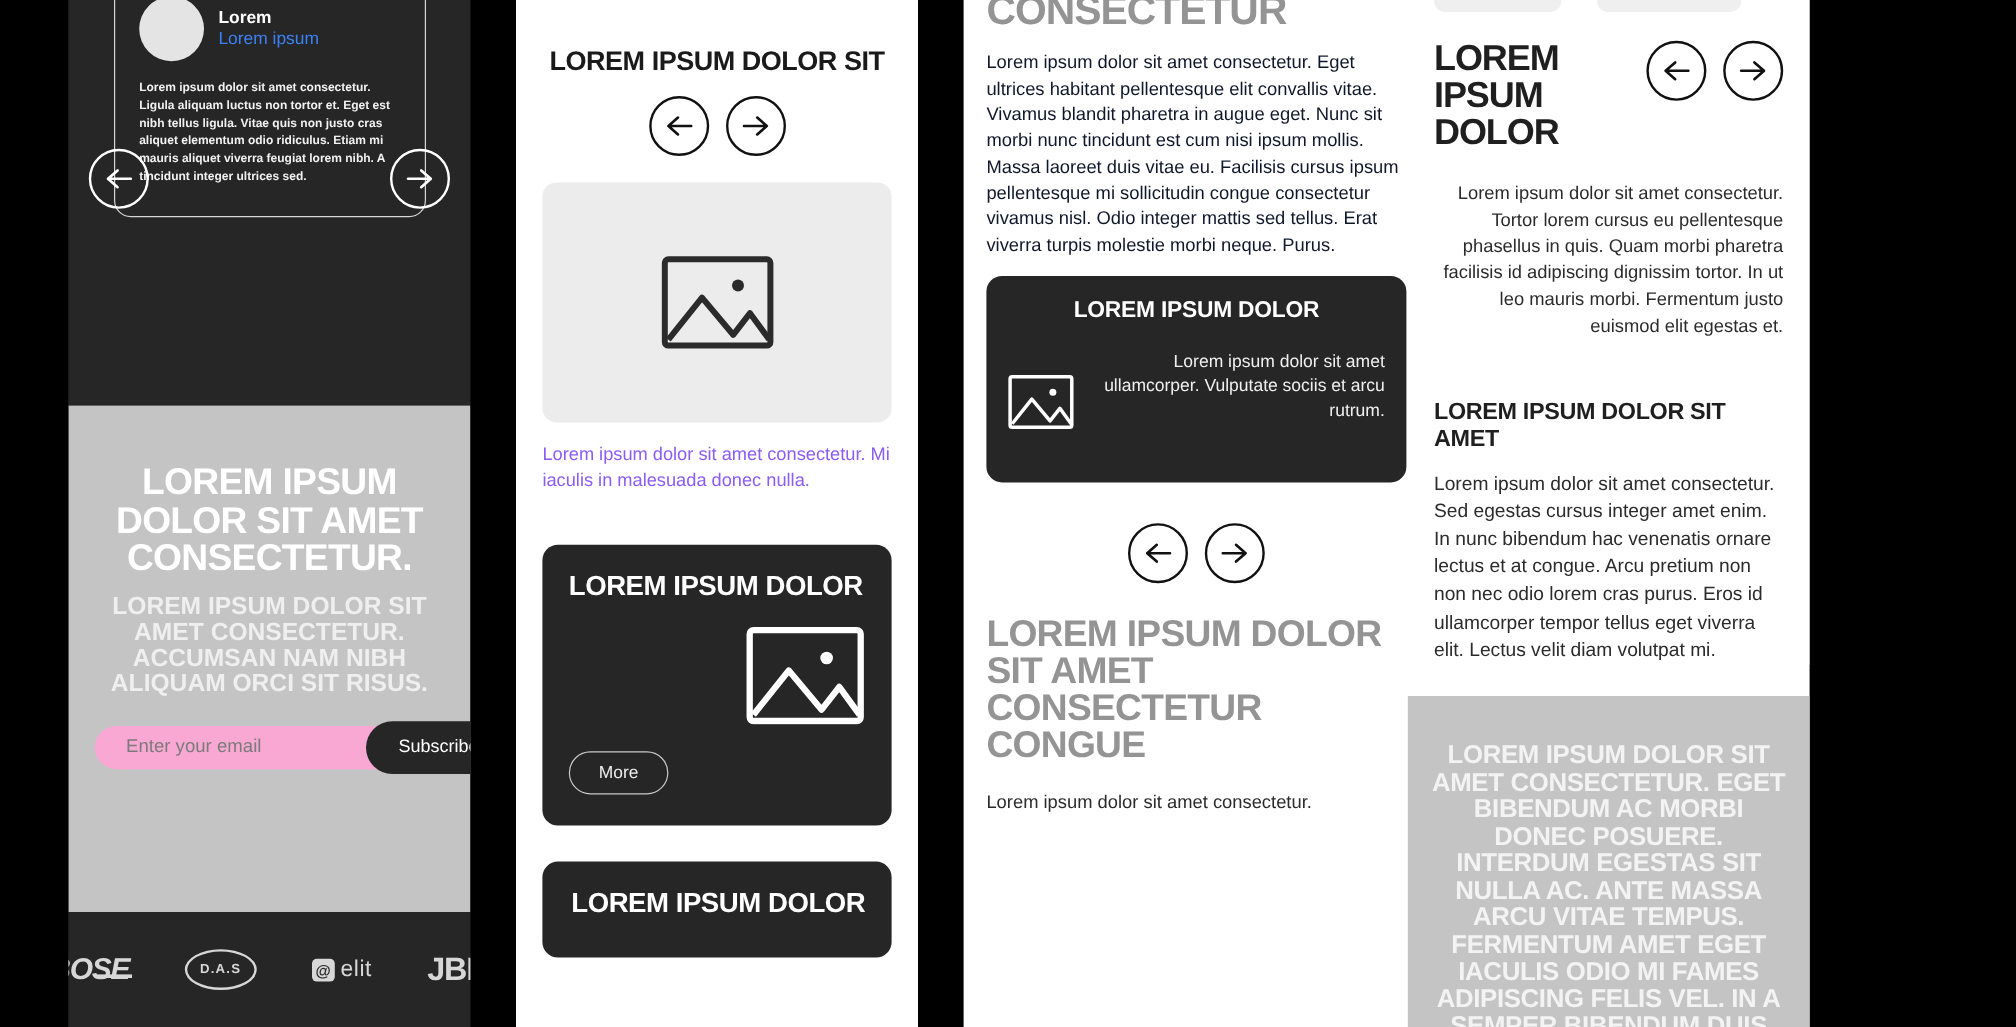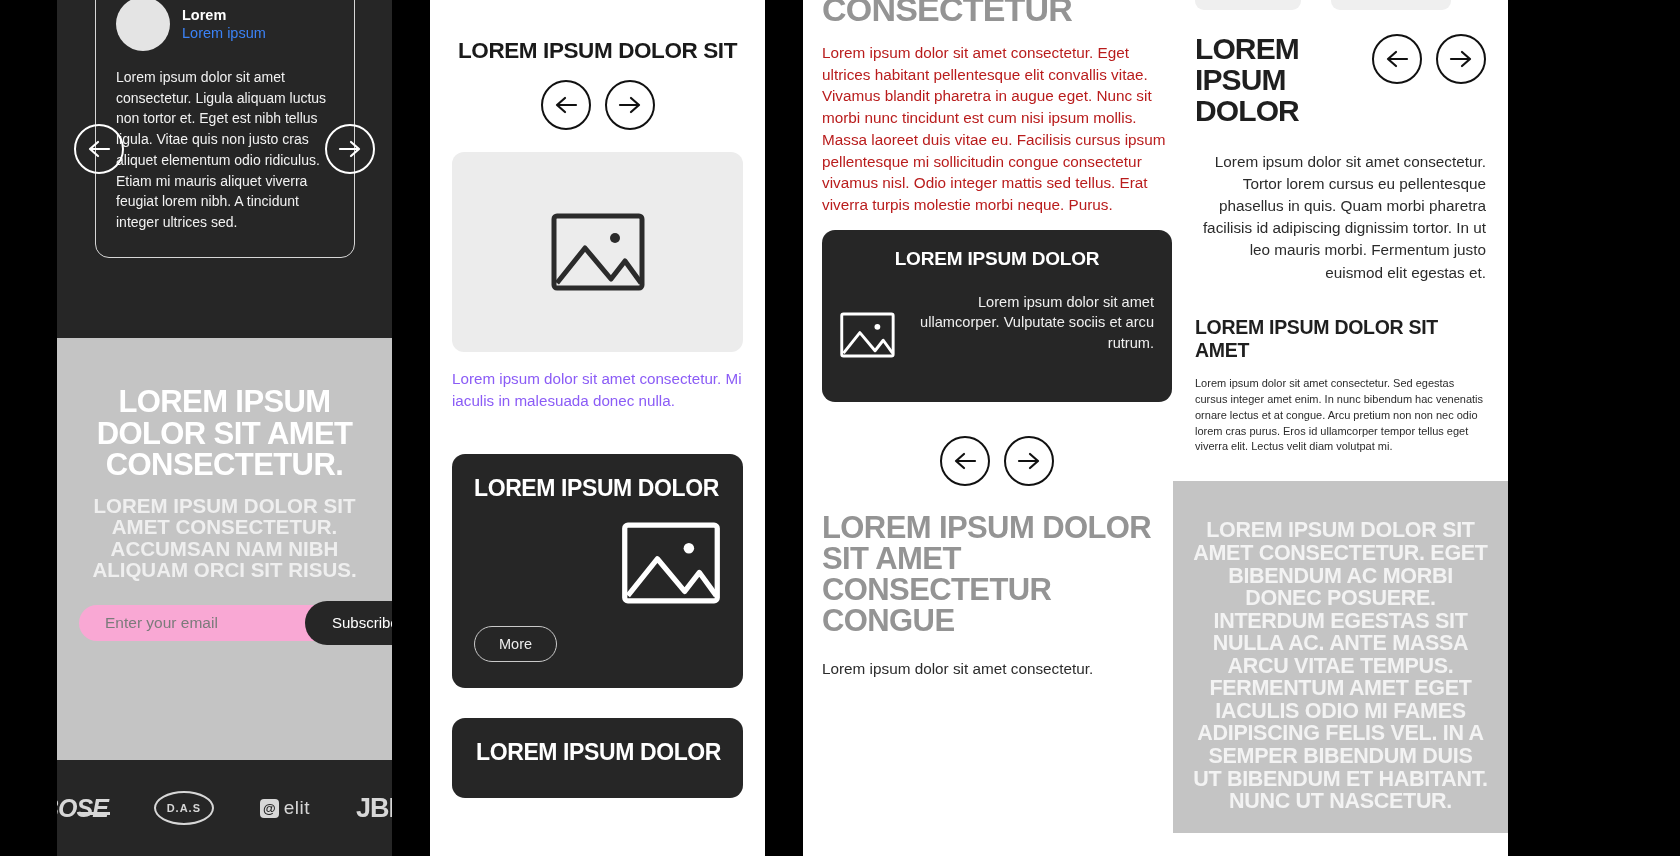--- a/index.html
+++ b/index.html
@@ -56,21 +56,21 @@
     background: transparent;
   }
   .tm-head { display: flex; align-items: center; gap: 12px; margin-bottom: 16px; }
   .tm-avatar {
     width: 54px; height: 54px; border-radius: 50%;
     background: #e4e4e4; flex: 0 0 auto;
   }
   .tm-name { color: #fff; font-size: 14.5px; font-weight: 700; line-height: 1.25; }
   .tm-role { color: #3b82f6; font-size: 14.5px; font-weight: 400; line-height: 1.3; }
   .tm-body {
-    color: #f2f2f2; font-size: 14px; line-height: 1.48; font-weight: 400;
+    color: #f2f2f2; font-size: 10px; line-height: 1.48; font-weight: 700;
   }
   .p1-arrow-left  { position: absolute; left: 17px;  top: 124px; z-index: 4; }
   .p1-arrow-right { position: absolute; right: 17px; top: 124px; z-index: 4; }
 
   #panel1 .p1-grey {
     background: #c4c4c4;
     height: 422px;
     padding: 48px 22px 0 22px;
     position: relative;
   }
@@ -169,21 +169,21 @@
   .p2-card2 { margin-top: 30px; padding-bottom: 34px; }
 
   
   #panel3 { left: 803px; width: 388px; background: #fff; padding: 0 19px; }
   .p3-kicker {
     font-size: 34px; font-weight: 800; color: #949494;
     letter-spacing: -0.8px; line-height: 1.0; margin-top: -8px;
     text-transform: uppercase;
   }
   .p3-body {
-    margin-top: 16px; font-size: 15.3px; line-height: 1.42; color: #b91c1c;
+    margin-top: 16px; font-size: 15.3px; line-height: 1.42; color: #0f172a;
   }
   .p3-card {
     margin-top: 14px; background: #262626; border-radius: 13px;
     padding: 18px 18px 24px 18px; color: #fff;
   }
   .p3-card-title {
     text-align: center; font-size: 19px; font-weight: 800; letter-spacing: -0.2px;
     text-transform: uppercase;
   }
   .p3-card-row { display: flex; align-items: flex-start; gap: 14px; margin-top: 22px; }
@@ -208,24 +208,24 @@
   .p4-head { display: flex; align-items: flex-start; justify-content: space-between; margin-top: 22px; }
   .p4-title {
     font-size: 30px; font-weight: 800; color: #1f1f1f;
     line-height: 1.03; letter-spacing: -0.9px; text-transform: uppercase;
   }
   .p4-intro {
     margin-top: 24px; text-align: right; font-size: 15.3px;
     line-height: 1.45; color: #2b2b2b;
   }
   .p4-sub {
-    margin-top: 32px; font-size: 19.5px; font-weight: 800;
+    margin-top: 48px; font-size: 19.5px; font-weight: 800;
     color: #1f1f1f; letter-spacing: -0.3px; text-transform: uppercase;
   }
-  .p4-body { margin-top: 14px; font-size: 11px; line-height: 1.45; color: #2b2b2b; }
+  .p4-body { margin-top: 14px; font-size: 16px; line-height: 1.45; color: #2b2b2b; }
   .p4-grey {
     margin-top: 26px; background: #c4c4c4; min-height: 320px;
     padding: 38px 20px 20px 20px;
   }
   .p4-grey-text {
     color: #f3f3f3; text-align: center;
     font-size: 21.5px; font-weight: 800; line-height: 1.05;
     letter-spacing: -0.3px; text-transform: uppercase;
   }
 </style>

